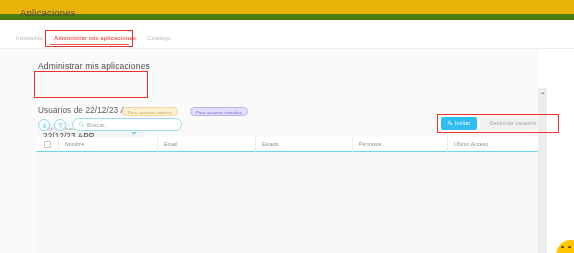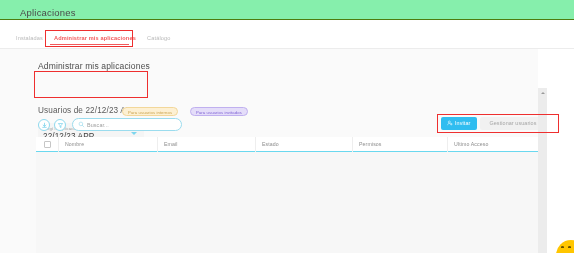--- a/index.html
+++ b/index.html
@@ -12,22 +12,22 @@
   #app {
     position: relative;
     width: 574px; height: 253px;
     background: #ffffff;
   }
 
   
   .page-header {
     position: absolute; left: 0; top: 0;
     width: 574px; height: 20px;
-    background: #86efac;
-    border-bottom: 1px solid #4d7c0f;
+    background: #eab308;
+    border-bottom: 6px solid #4d7c0f;
   }
   .page-title {
     position: absolute; left: 20px; top: 7px;
     font-size: 9.5px; color: #4a4a4a; letter-spacing: .2px;
   }
 
   
   .tabbar {
     position: absolute; left: 0; top: 26px;
     width: 574px; height: 23px;

